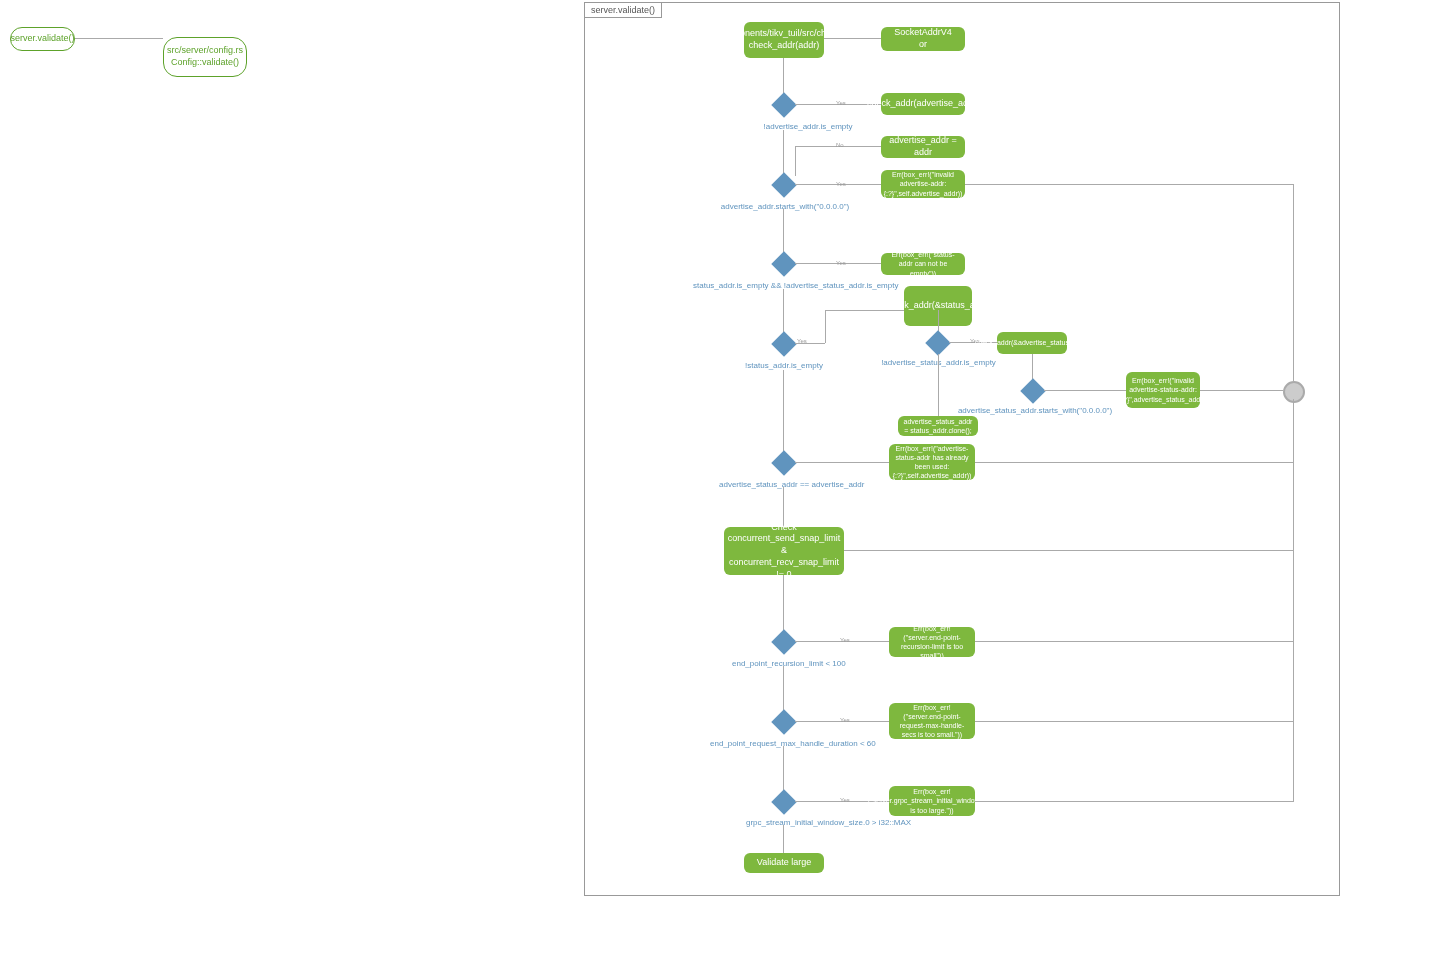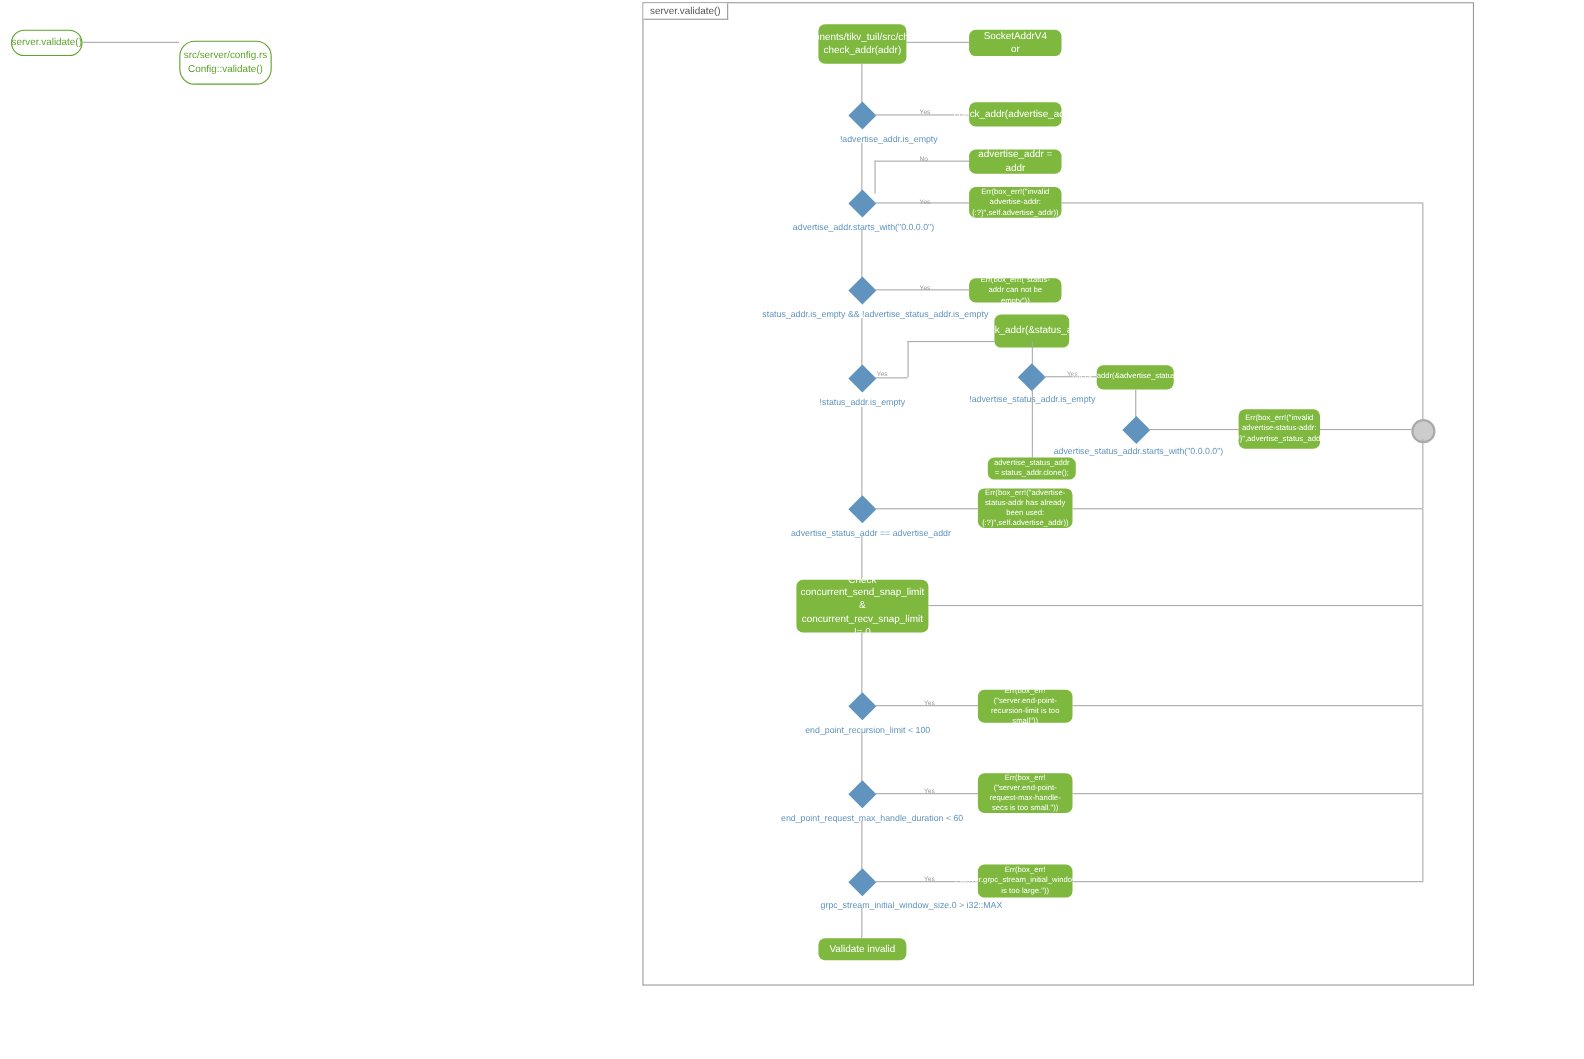--- a/index.html
+++ b/index.html
@@ -115,21 +115,21 @@
 <div class="node green-box" style="left:881px; top:170px; width:84px; height:28px; font-size:7px;">Err(box_err!("invalid advertise-addr: {:?}",self.advertise_addr))</div>
 <div class="line" style="left:965px; top:184px; width:328px; height:1px;"></div>
 <div class="line" style="left:1293px; top:184px; width:1px; height:197px;"></div>
 
 <div class="line" style="left:783px; top:209px; width:1px; height:46px;"></div>
 <div class="diamond" style="left:775px; top:255px;"></div>
 <div class="diamond-label" style="left:693px; top:281px; width:182px;">status_addr.is_empty &amp;&amp; !advertise_status_addr.is_empty</div>
 <div class="line" style="left:795px; top:263px; width:86px; height:1px;"></div>
 <div class="edge-label" style="left:836px; top:260px;">Yes</div>
 <div class="node green-box" style="left:881px; top:253px; width:84px; height:22px; font-size:7px;">Err(box_err!("status-addr can not be empty"))</div>
-<div class="node green-box" style="left:904px; top:286px; width:68px; height:30px;">check_addr(&amp;status_addr)</div>
+<div class="node green-box" style="left:904px; top:286px; width:68px; height:40px;">check_addr(&amp;status_addr)</div>
 
 <div class="line" style="left:783px; top:289px; width:1px; height:46px;"></div>
 <div class="diamond" style="left:775px; top:335px;"></div>
 <div class="diamond-label" style="left:742px; top:361px; width:84px;">!status_addr.is_empty</div>
 <div class="line" style="left:795px; top:343px; width:30px; height:1px;"></div>
 <div class="line" style="left:825px; top:310px; width:1px; height:33px;"></div>
 <div class="line" style="left:825px; top:310px; width:79px; height:1px;"></div>
 <div class="edge-label" style="left:797px; top:338px;">Yes</div>
 
 <div class="line" style="left:938px; top:310px; width:1px; height:24px;"></div>
@@ -185,13 +185,13 @@
 <div class="line" style="left:783px; top:746px; width:1px; height:47px;"></div>
 <div class="diamond" style="left:775px; top:793px;"></div>
 <div class="diamond-label" style="left:710px; top:818px; width:150px;padding-left:36px;">grpc_stream_initial_window_size.0 &gt; i32::MAX</div>
 <div class="line" style="left:795px; top:801px; width:94px; height:1px;"></div>
 <div class="edge-label" style="left:840px; top:797px;">Yes</div>
 <div class="node green-box" style="left:889px; top:786px; width:86px; height:30px; font-size:7px;">Err(box_err!("server.grpc_stream_initial_window_size is too large."))</div>
 <div class="line" style="left:975px; top:801px; width:318px; height:1px;"></div>
 <div class="line" style="left:1293px; top:722px; width:1px; height:80px;"></div>
 
 <div class="line" style="left:783px; top:825px; width:1px; height:28px;"></div>
-<div class="node green-box" style="left:744px; top:853px; width:80px; height:20px;">Validate invalid</div>
+<div class="node green-box" style="left:744px; top:853px; width:80px; height:20px;">Validate large</div>
 
 </body></html>

